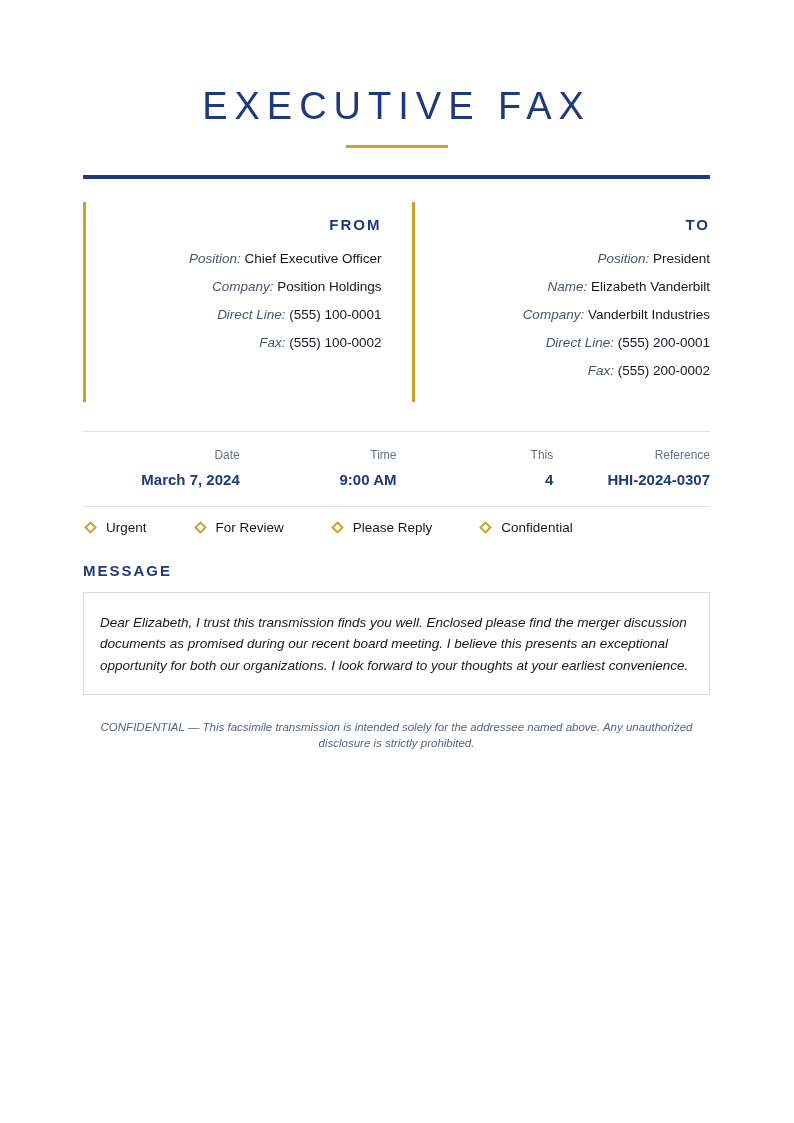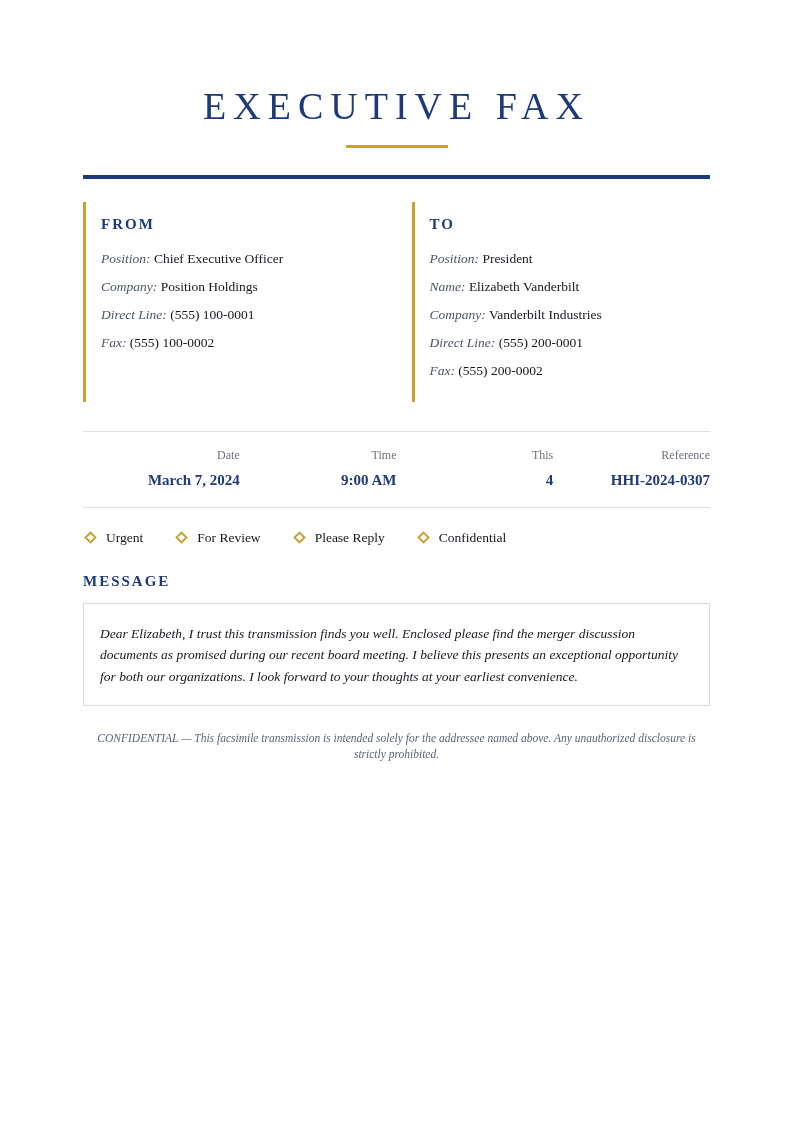--- a/index.html
+++ b/index.html
@@ -1,21 +1,21 @@
 <!DOCTYPE html>
 <html><head>
 <meta charset="utf-8">
 <style>
   * { margin: 0; padding: 0; box-sizing: border-box; }
   html, body { background: #ffffff; }
   .page {
     width: 794px;
     height: 797px;
     background: #ffffff;
-    font-family: Liberation Serif, serif;
+    font-family: Liberation Sans, sans-serif;
     overflow: hidden;
     position: relative;
   }
   .content {
     padding: 0 84px 0 83px;
   }
   
   .doc-title {
     padding-top: 84px;
     text-align: center;
@@ -40,20 +40,21 @@
   .parties {
     display: flex;
     gap: 30px;
     margin-top: 23px;
   }
   .party-col {
     flex: 1;
     border-left: 3px solid #c9a22e;
     padding: 14px 0 20px 15px;
     min-height: 200px;
+    text-align: right;
   }
   .party-heading {
     font-size: 15px;
     font-weight: bold;
     letter-spacing: 2px;
     color: #1e3a7c;
   }
   .field-row {
     margin-top: 18px;
     font-size: 13.5px;
@@ -86,22 +87,22 @@
   .meta-value {
     margin-top: 9px;
     font-size: 15px;
     font-weight: bold;
     color: #1e3a7c;
   }
   
   .checkbox-row {
     display: flex;
     align-items: center;
-    margin-top: 22px;
-    gap: 31px;
+    margin-top: 13px;
+    gap: 46px;
   }
   .checkbox-item {
     display: flex;
     align-items: center;
     font-size: 13.5px;
     color: #16181f;
     cursor: default;
   }
   .diamond {
     display: inline-block;

